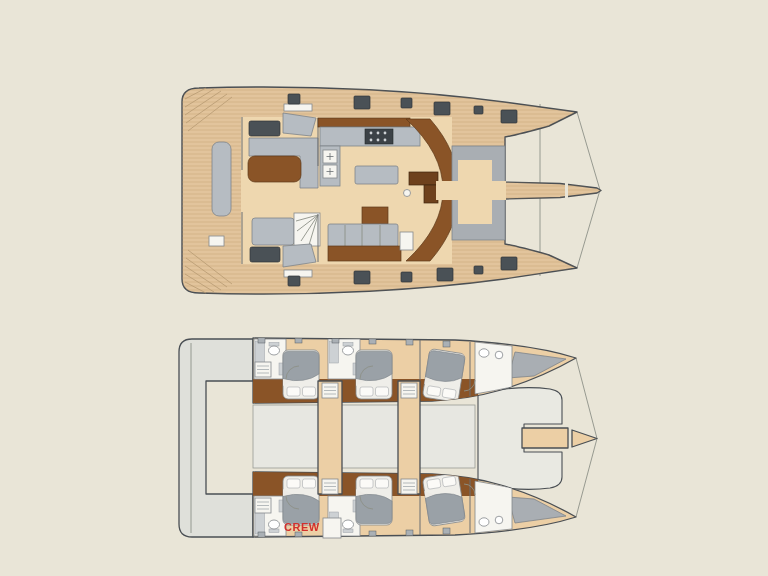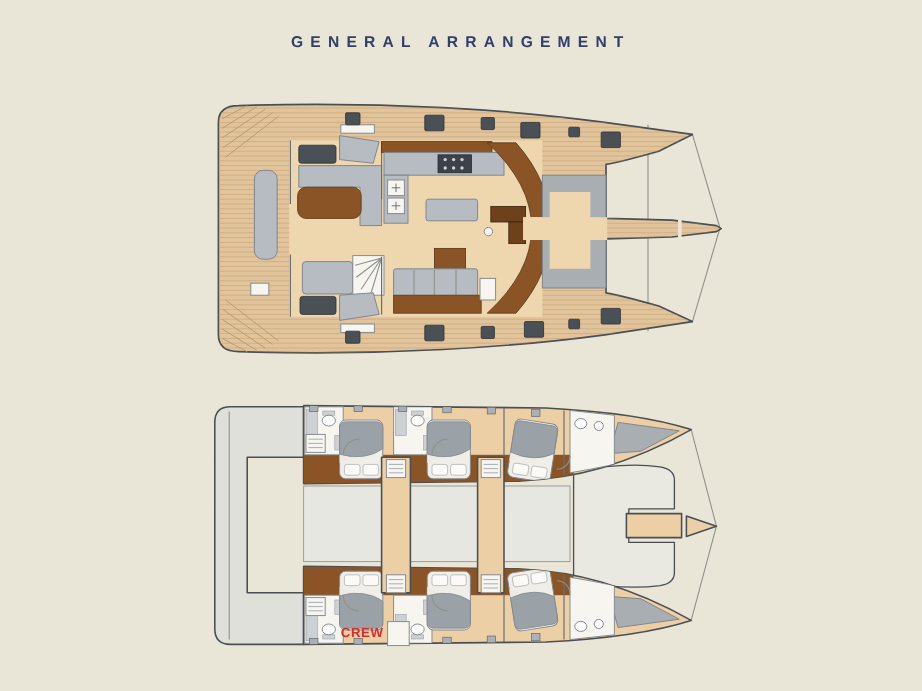--- a/index.html
+++ b/index.html
@@ -40,21 +40,20 @@
   .rung{stroke:#9aa0a5;stroke-width:.7;fill:none;}
   .win{fill:#aab0b5;stroke:#565b60;stroke-width:.5;}
   .crew{fill:var(--crew-red);font-family:"Liberation Sans",sans-serif;
         font-weight:bold;font-size:11px;letter-spacing:.5px;}
   .gap{fill:var(--background);stroke:none;}
 </style>
 </head>
 <body>
 
 <div class="stage">
-  <h1 class="title">GENERAL ARRANGEMENT</h1>
 
   <svg width="768" height="576" viewBox="0 0 768 576">
     <defs>
       <pattern id="planks" width="8" height="4" patternUnits="userSpaceOnUse">
         <path d="M0,2 H8" class="plank-line"></path>
       </pattern>
 
       <path id="hullTpath" d="M253,338 L455,340 Q532,344 576,358 Q541,378 501,390 Q470,399 432,401 L253,403 Z"></path>
       <clipPath id="clipHullT">
           <use href="#hullTpath"></use>

